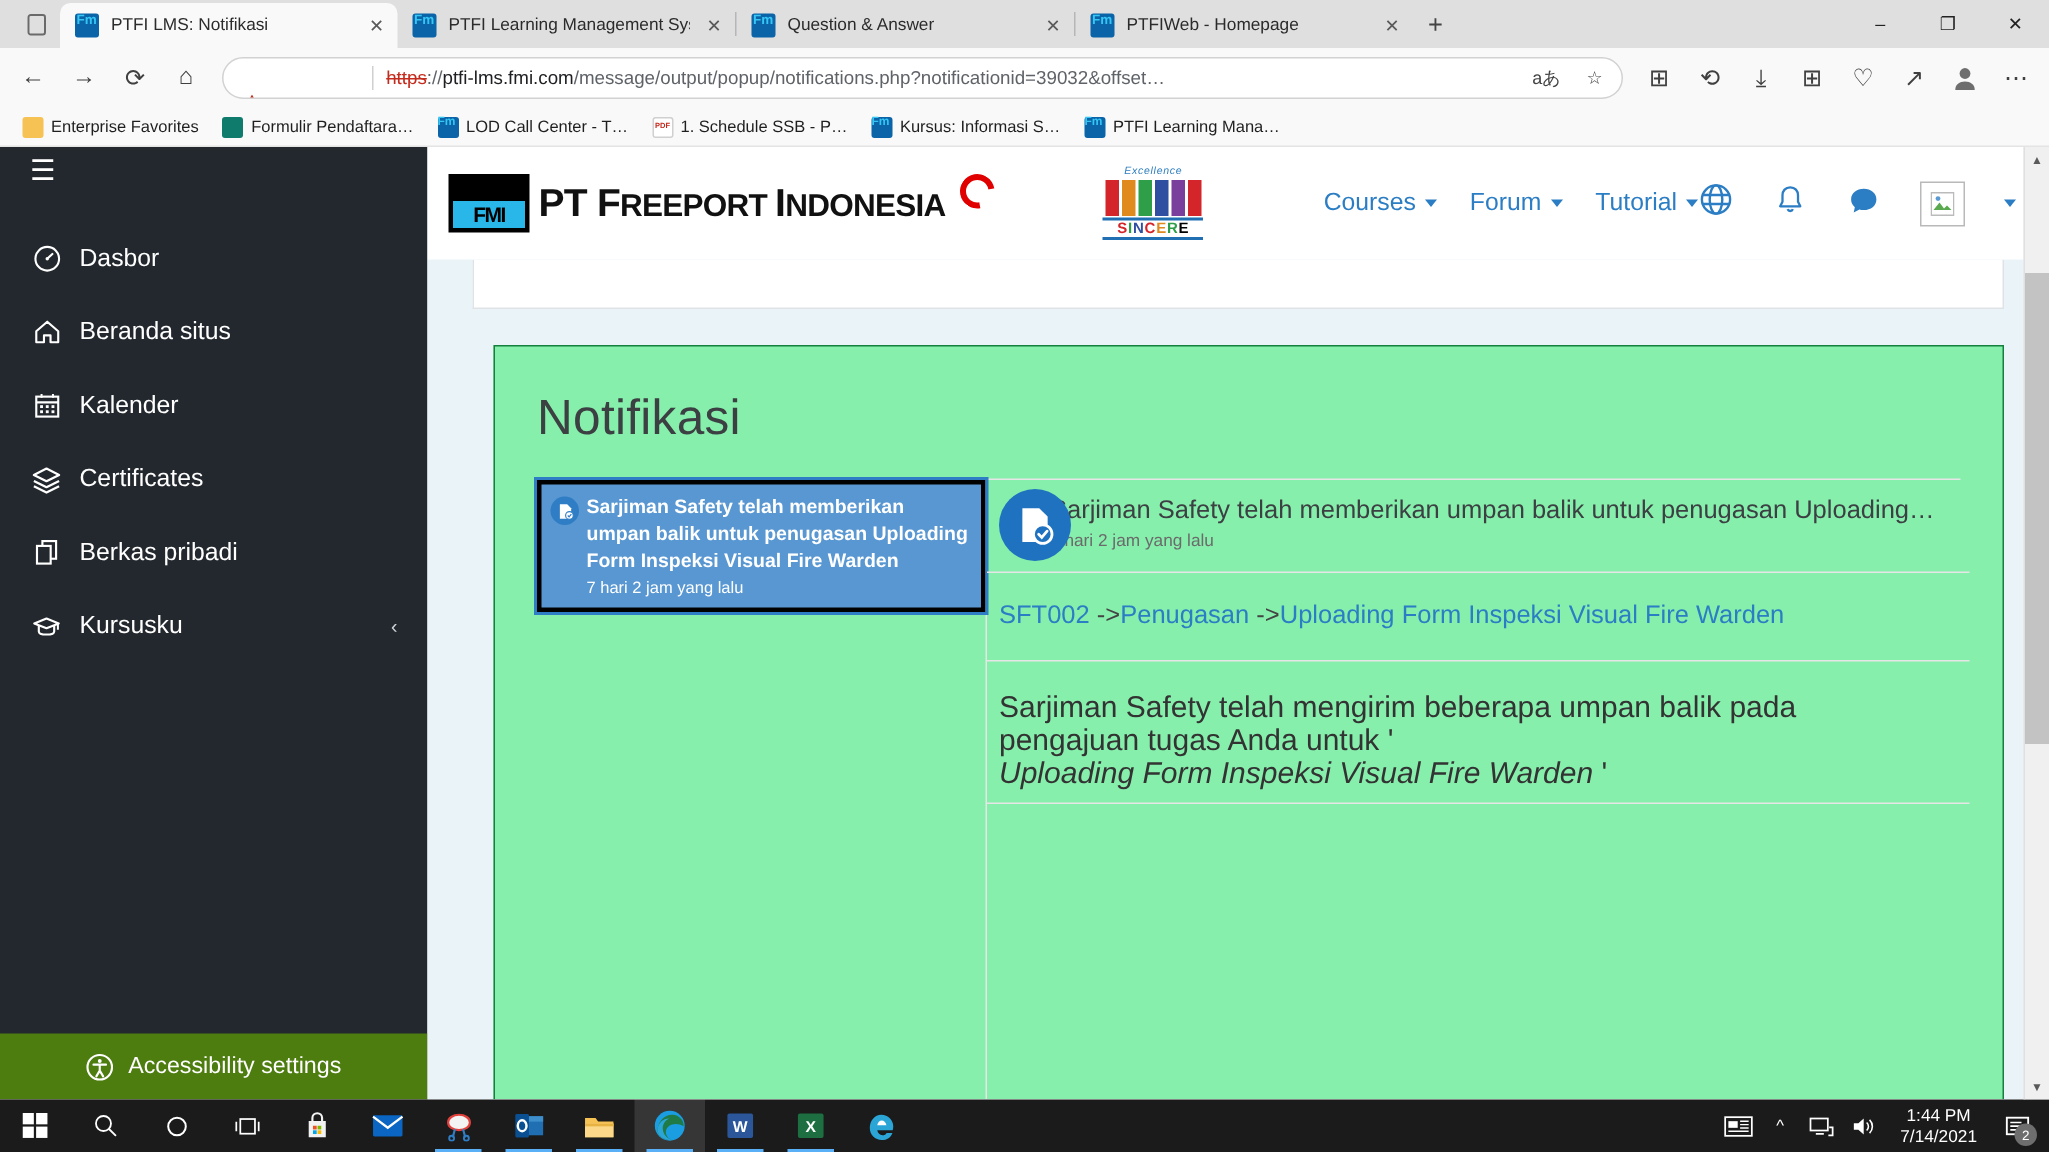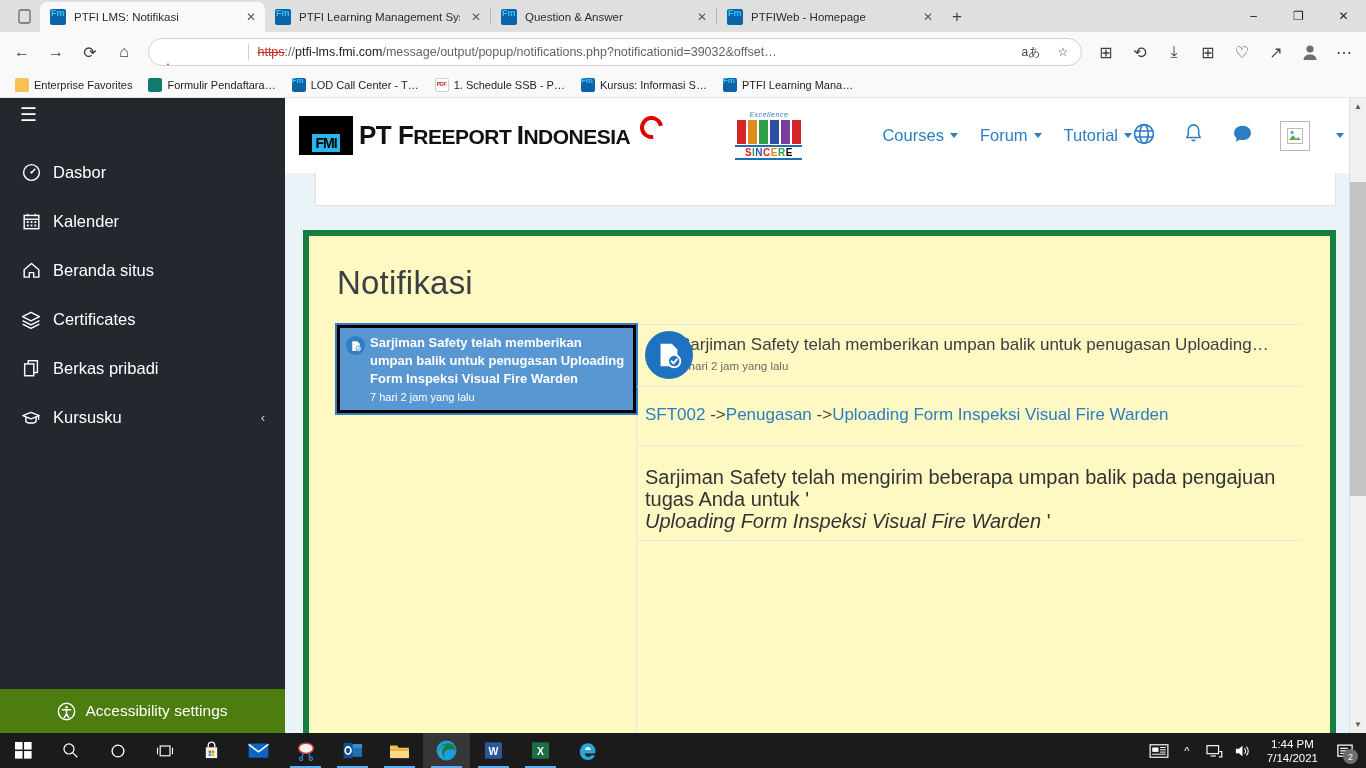--- a/index.html
+++ b/index.html
@@ -138,21 +138,21 @@
     height: 75px; background: #ffffff;
     display: flex; align-items: center; padding-left: 0px;
     position: relative; z-index: 2;
   }
   .brand { display:flex; align-items:center; gap: 6px; padding-left: 14px;}
   .brand-mark {
     width: 54px; height: 39px; background: #000; position: relative;
     display: flex; align-items: flex-end; justify-content: center;
   }
   .brand-mark .fmi {
-    width: 28px; height: 18px; background: #29b6e8; margin-bottom: 3px;
+    width: 48px; height: 18px; background: #29b6e8; margin-bottom: 3px;
     color: #000; font-weight: 900; font-size: 14px; line-height: 18px;
     text-align: center; letter-spacing: -1px;
   }
   .brand-text {
     font-family: "Liberation Sans", sans-serif;
     font-weight: 900; font-size: 26px; color: #111;
     letter-spacing: -0.5px; position: relative; white-space: nowrap;
   }
   .brand-text .sm { font-size: 21px; }
   .brand-ring {
@@ -190,21 +190,21 @@
   }
   .avatar-broken { width: 16px; height: 16px; position: relative; }
 
   
   .pagebody { position:absolute; top:75px; left:0; right:0; bottom:0; background:#eaf4f8; overflow:hidden; }
   .card-top {
     margin: 0 30px; background:#fff; border:1px solid #dfe3e6;
     height: 33px; border-top: none;
   }
   .card {
-    margin: 24px 30px 0 18px; background:#fef9c3; border:6px solid #15803d;
+    margin: 24px 30px 0 44px; background:#86efac; border:1px solid #15803d;
     min-height: 530px; padding: 28px 28px 0 28px;
   }
   .page-title {
     font-size: 33px; color: #3c4043; font-weight: 400;
     margin-bottom: 22px; letter-spacing: .2px;
   }
 
   .notif-wrap { display:flex; border-top:1px solid #e6e6e6; }
   .notif-list {
     width: 300px; flex: 0 0 300px; border-right: 1px solid #e6e6e6;
@@ -397,20 +397,29 @@
 
         <div class="nav-item">
           <span class="nav-ico">
             <svg width="19" height="19" viewBox="0 0 20 20">
                 <circle cx="10" cy="10" r="8.3" fill="none" stroke="#fff" stroke-width="1.5"></circle>
                 <path d="M10 10 L13.6 6.6" stroke="#fff" stroke-width="1.5" stroke-linecap="round"></path>
                 <circle cx="10" cy="10" r="1.2" fill="#fff"></circle>
               </svg>
           </span>
           <span class="nav-label">Dasbor</span>
+        </div>
+
+        <div class="nav-item">
+          <span class="nav-ico">
+            <svg width="19" height="19" viewBox="0 0 20 20">
+                <path d="M2.3 9.3 L10 2.6 L17.7 9.3 V17 H12.3 V12.2 H7.7 V17 H2.3 Z" fill="none" stroke="#fff" stroke-width="1.5" stroke-linejoin="round"></path>
+              </svg>
+          </span>
+          <span class="nav-label">Beranda situs</span>
         </div>
 
         <div class="nav-item">
           <span class="nav-ico">
             <svg width="19" height="19" viewBox="0 0 20 20">
                 <rect x="2.3" y="3.6" width="15.4" height="14" fill="none" stroke="#fff" stroke-width="1.5"></rect>
                 <path d="M2.3 7.6 H17.7" stroke="#fff" stroke-width="1.5"></path>
                 <path d="M6 1.8 V4.4 M14 1.8 V4.4" stroke="#fff" stroke-width="1.4"></path>
                 <g fill="#fff">
                   <rect x="5" y="9.6" width="2" height="2"></rect>
@@ -420,29 +429,20 @@
                   <rect x="9" y="13.2" width="2" height="2"></rect>
                   <rect x="13" y="13.2" width="2" height="2"></rect>
                 </g>
               </svg>
           </span>
           <span class="nav-label">Kalender</span>
         </div>
 
         <div class="nav-item">
           <span class="nav-ico">
-            <svg width="19" height="19" viewBox="0 0 20 20">
-                <path d="M2.3 9.3 L10 2.6 L17.7 9.3 V17 H12.3 V12.2 H7.7 V17 H2.3 Z" fill="none" stroke="#fff" stroke-width="1.5" stroke-linejoin="round"></path>
-              </svg>
-          </span>
-          <span class="nav-label">Beranda situs</span>
-        </div>
-
-        <div class="nav-item">
-          <span class="nav-ico">
             <svg width="20" height="20" viewBox="0 0 20 20">
                 <path d="M10 2.4 L18.4 6.6 L10 10.8 L1.6 6.6 Z" fill="none" stroke="#fff" stroke-width="1.5" stroke-linejoin="round"></path>
                 <path d="M1.6 10.6 L10 14.8 L18.4 10.6" fill="none" stroke="#fff" stroke-width="1.5" stroke-linejoin="round"></path>
                 <path d="M1.6 14.2 L10 18.4 L18.4 14.2" fill="none" stroke="#fff" stroke-width="1.5" stroke-linejoin="round"></path>
               </svg>
           </span>
           <span class="nav-label">Certificates</span>
         </div>
 
         <div class="nav-item">

